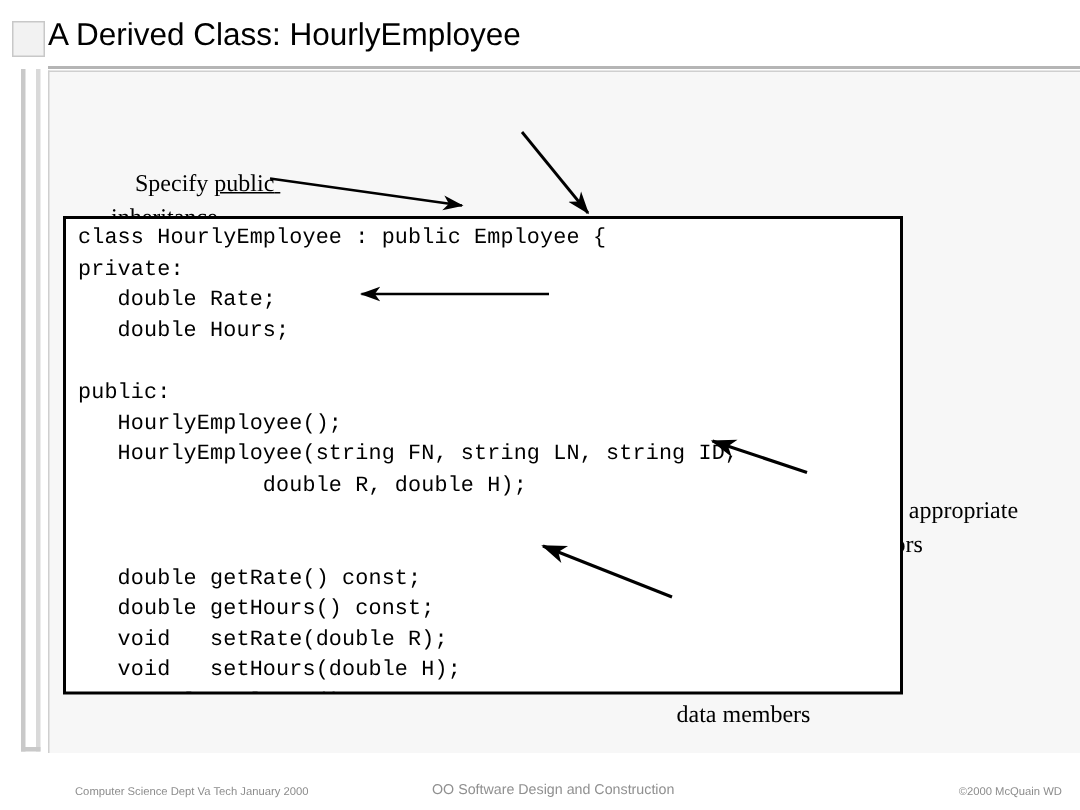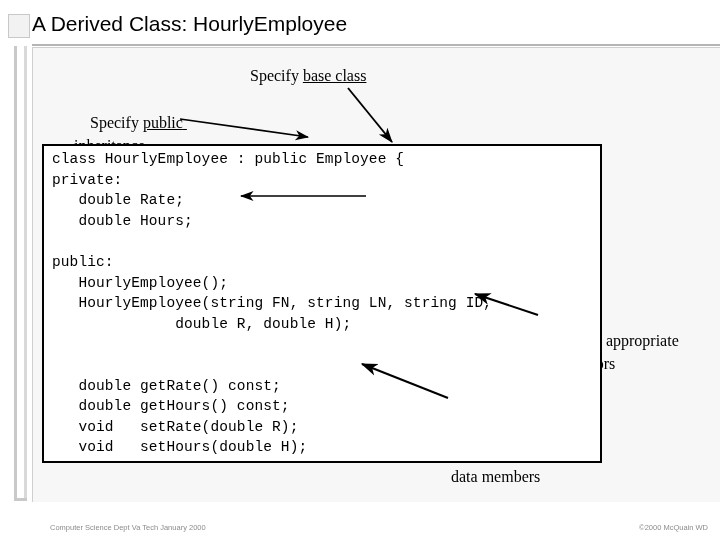--- a/index.html
+++ b/index.html
@@ -163,23 +163,20 @@
 
   <div id="title">A Derived Class: HourlyEmployee</div>
   <div class="title-rule"></div>
 
   <div id="panel"></div>
 
   <div class="anno" id="anno-public">
     <span>Specify </span><u>public inheritance</u>
   </div>
 
-  <div class="anno" id="anno-base">
-    <span>Specify </span><u>base class</u>
-  </div>
 
   <div class="anno" id="anno-members">
     <span>Specify </span><u>additional</u><span> data members not present in base class</span>
   </div>
 
   <div class="anno" id="anno-ctors">
     <span>Specify appropriate constructors</span>
   </div>
 
   <div class="anno" id="anno-accessors">
@@ -218,15 +215,16 @@
     <line x1="348" y1="88" x2="392" y2="142" stroke="#000000" stroke-width="1.9" marker-end="url(#ah)"></line>
 
     <line x1="366" y1="196" x2="241" y2="196" stroke="#000000" stroke-width="1.7" marker-end="url(#ah)"></line>
 
     <line x1="538" y1="315" x2="475" y2="294" stroke="#000000" stroke-width="2.1" marker-end="url(#ah)"></line>
 
     <line x1="448" y1="398" x2="362" y2="364" stroke="#000000" stroke-width="2.1" marker-end="url(#ah)"></line>
   </svg>
 
   <div class="footer" id="footer-left">Computer Science Dept Va Tech January 2000</div>
+  <div class="footer" id="footer-center">OO Software Design and Construction</div>
   <div class="footer" id="footer-right">©2000  McQuain WD</div>
 
 </div>
 
 </body></html>

